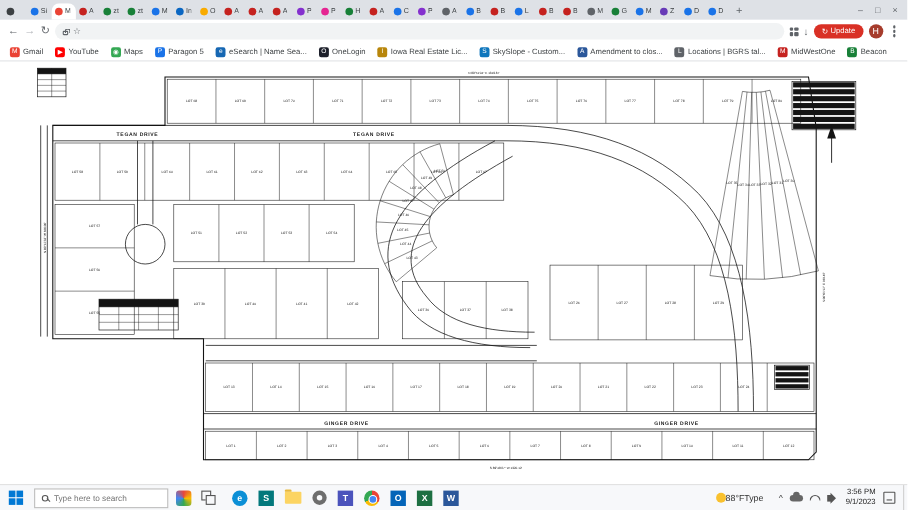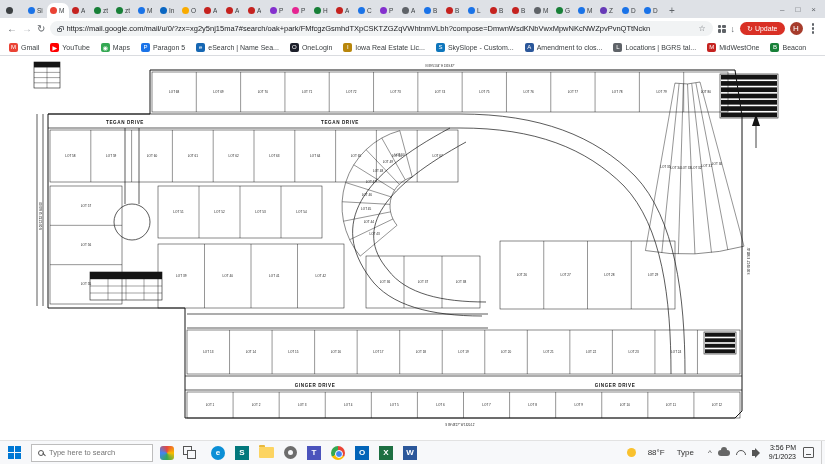--- a/index.html
+++ b/index.html
@@ -57,21 +57,21 @@
   .appzone { display:flex; align-items:center; margin-left:10px; }
   .app { width:24px; height:24px; display:flex; align-items:center; justify-content:center; }
   .app .sq { width:14px; height:14px; color:#fff; font-size:8px; font-weight:bold; display:flex; align-items:center; justify-content:center; }
   .app .circ { border-radius:50%; }
   .folder { width:15px; height:11px; background:#fcd462; border-radius:1px; position:relative; }
   .folder:before { content:""; position:absolute; top:-2px; left:0; width:6px; height:2px; background:#e8b93e; border-radius:1px 1px 0 0; }
   .gear { width:13px; height:13px; border-radius:50%; background:#6d6d6d; position:relative; }
   .gear:after { content:""; position:absolute; left:4px; top:4px; width:5px; height:5px; border-radius:50%; background:#f7f8fa; }
   .chromeic { width:14px; height:14px; border-radius:50%; background:conic-gradient(#ea4335 0 120deg,#fbbc04 0 240deg,#34a853 0 360deg); position:relative; }
   .chromeic:after { content:""; position:absolute; left:4px; top:4px; width:6px; height:6px; border-radius:50%; background:#4285f4; border:1px solid #fff; }
-  .weather { display:flex; align-items:center; gap:12px; font-size:8px; color:#333; margin-left:auto; white-space:nowrap;justify-content:flex-end; }
+  .weather { display:flex; align-items:center; gap:0; font-size:8px; color:#333; margin-left:auto; white-space:nowrap;justify-content:flex-end; }
   .sun { width:9px; height:9px; border-radius:50%; background:#f9c12e; flex:none; }
   .tray { display:flex; gap:6px; align-items:center; margin:0 9px 0 14px; color:#444; font-size:8px; }
   .cloud { width:12px; height:6px; background:#666; border-radius:4px; position:relative; }
   .cloud:before { content:""; position:absolute; left:3px; top:-3px; width:6px; height:6px; background:#666; border-radius:50%; }
   .wifi { width:10px; height:5px; overflow:hidden; }
   .wifi span { display:block; width:10px; height:10px; border:1.5px solid #555; border-radius:50%; }
   .vol { width:4px; height:6px; background:#555; position:relative; margin-right:4px; }
   .vol:before { content:""; position:absolute; left:3px; top:-2px; border-left:5px solid #555; border-top:5px solid transparent; border-bottom:5px solid transparent; }
   .clock { font-size:7px; text-align:right; line-height:1.2; color:#222; white-space:nowrap; }
   .action { width:11px; height:11px; border:1px solid #555; border-radius:1px; position:relative; margin:0 7px; }
@@ -211,21 +211,20 @@
       <span>×</span>
     </div>
 </div>
 
 <div class="toolbar">
   <span class="navic">←</span>
   <span class="navic dim">→</span>
   <span class="navic">↻</span>
   <div class="addr">
     <span class="lock"></span>
-    <input readonly="" value="https://mail.google.com/mail/u/0/?zx=xg2y5nj15ma7#search/oak+park/FMfcgzGsmhdTXpCSKTZGZqVWhtnmVLbh?compose=DmwnWsdKNbVwxMpwNKcNWZpvPvnQTtNckn" style="">
     <span class="star">☆</span>
   </div>
   <span class="ext">
       <span></span>
       <span></span>
       <span></span>
       <span></span>
     </span>
   <span class="dl">↓</span>
   <span class="update">

